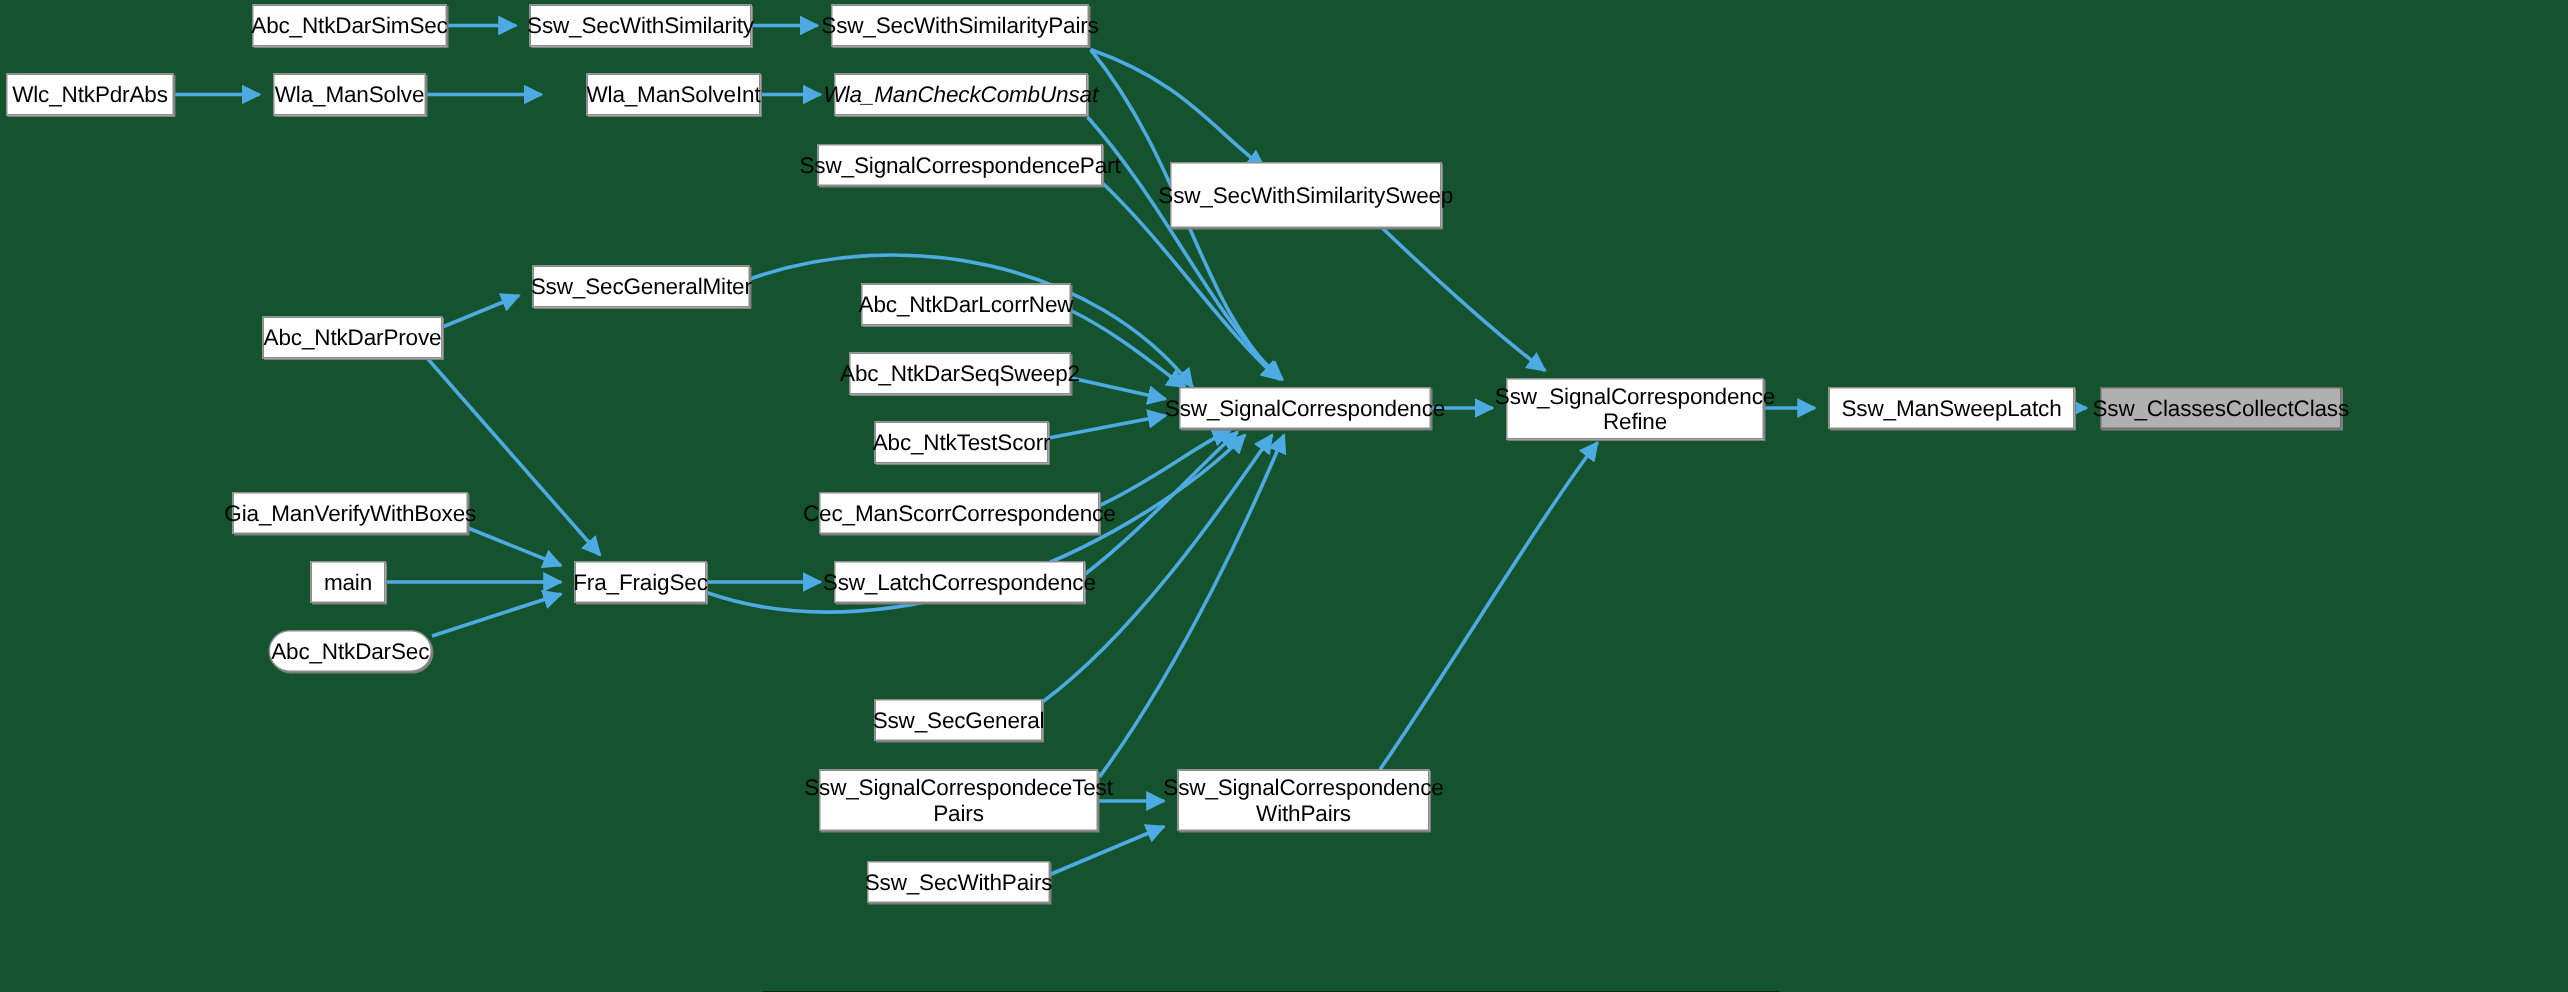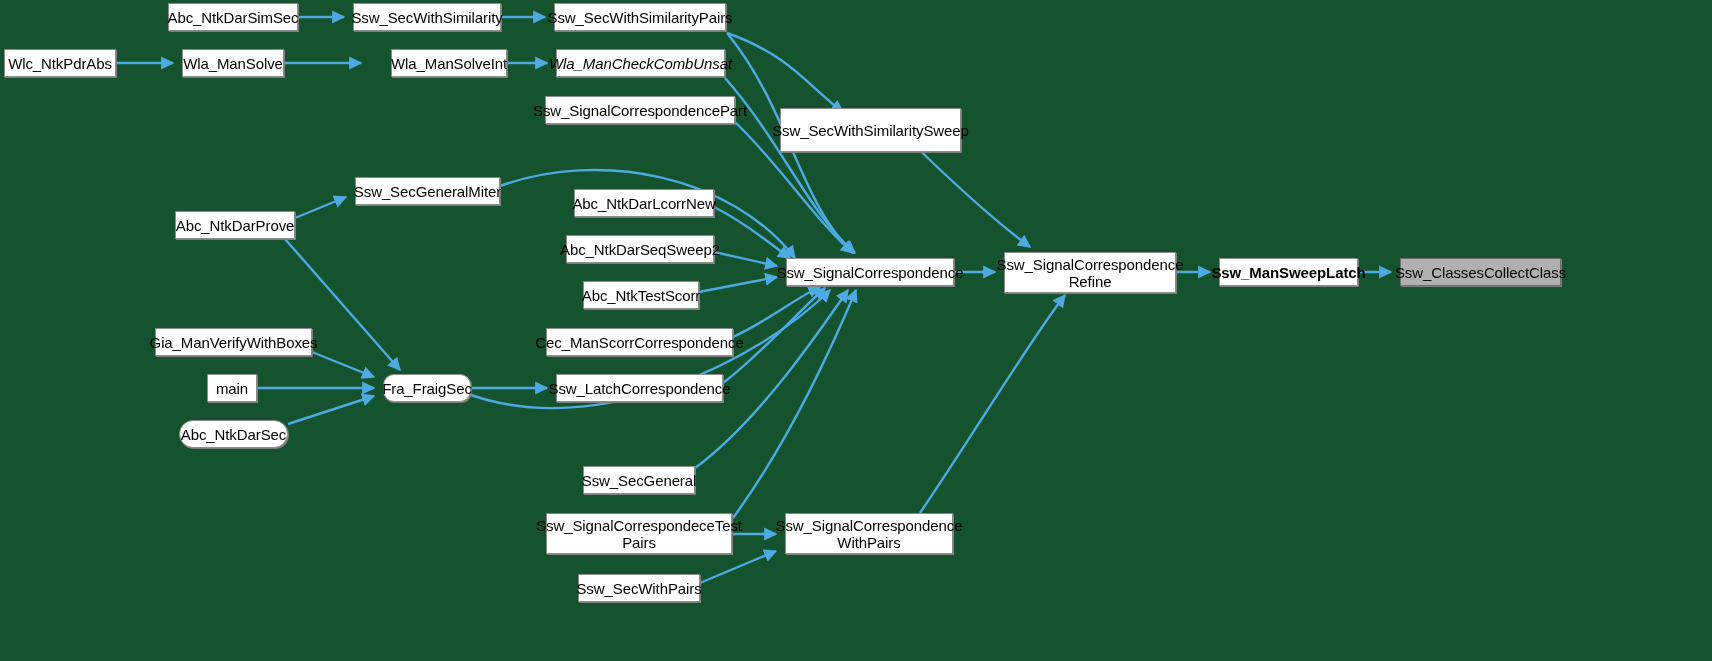--- a/index.html
+++ b/index.html
@@ -99,27 +99,27 @@
       <div class="node" style="left: 556px; top: 49px; width: 169px; height: 28px; font-style: italic;">Wla_ManCheckCombUnsat</div>
       <div class="node" style="left: 545px; top: 96px; width: 190px; height: 28px;">Ssw_SignalCorrespondencePart</div>
       <div class="node" style="left: 780px; top: 108px; width: 181px; height: 44px;">Ssw_SecWithSimilaritySweep</div>
       <div class="node" style="left: 355px; top: 177px; width: 145px; height: 28px;">Ssw_SecGeneralMiter</div>
       <div class="node" style="left: 574px; top: 189px; width: 140px; height: 28px;">Abc_NtkDarLcorrNew</div>
       <div class="node" style="left: 175px; top: 211px; width: 120px; height: 28px;">Abc_NtkDarProve</div>
       <div class="node" style="left: 566px; top: 235px; width: 148px; height: 28px;">Abc_NtkDarSeqSweep2</div>
       <div class="node" style="left: 786px; top: 258px; width: 168px; height: 28px;">Ssw_SignalCorrespondence</div>
       <div class="node" style="left: 1004px; top: 252px; width: 172px; height: 41px;">Ssw_SignalCorrespondence
 Refine</div>
-      <div class="node" style="left: 1219px; top: 258px; width: 139px; height: 28px; font-weight: bold;">Ssw_ManSweepLatch</div>
+      <div class="node" style="left: 1219px; top: 258px; width: 164px; height: 28px;">Ssw_ManSweepLatch</div>
       <div class="node highlight" style="left: 1400px; top: 258px; width: 161px; height: 28px;">Ssw_ClassesCollectClass</div>
       <div class="node" style="left: 583px; top: 281px; width: 116px; height: 28px;">Abc_NtkTestScorr</div>
       <div class="node" style="left: 155px; top: 328px; width: 157px; height: 28px;">Gia_ManVerifyWithBoxes</div>
       <div class="node" style="left: 546px; top: 328px; width: 187px; height: 28px;">Cec_ManScorrCorrespondence</div>
       <div class="node" style="left: 207px; top: 374px; width: 50px; height: 28px;">main</div>
-      <div class="node" style="left: 383px; top: 374px; width: 88px; height: 28px; border-radius: 11px;">Fra_FraigSec</div>
+      <div class="node" style="left: 383px; top: 374px; width: 88px; height: 28px;">Fra_FraigSec</div>
       <div class="node" style="left: 556px; top: 374px; width: 167px; height: 28px;">Ssw_LatchCorrespondence</div>
       <div class="node" style="left: 179px; top: 420px; width: 109px; height: 28px; border-radius: 14px;">Abc_NtkDarSec</div>
       <div class="node" style="left: 583px; top: 466px; width: 112px; height: 28px;">Ssw_SecGeneral</div>
       <div class="node" style="left: 546px; top: 513px; width: 186px; height: 41px;">Ssw_SignalCorrespondeceTest
 Pairs</div>
       <div class="node" style="left: 785px; top: 513px; width: 168px; height: 41px;">Ssw_SignalCorrespondence
 WithPairs</div>
       <div class="node" style="left: 578px; top: 574px; width: 122px; height: 28px;">Ssw_SecWithPairs</div>
     </div>
 </div>

